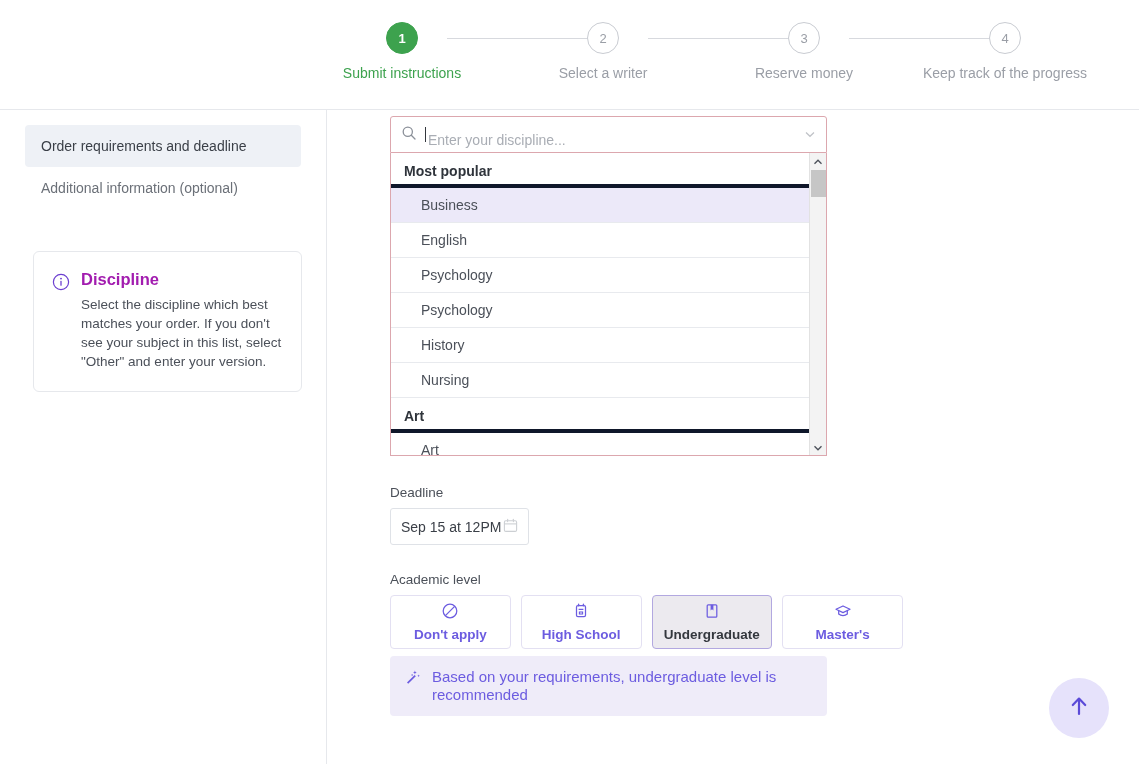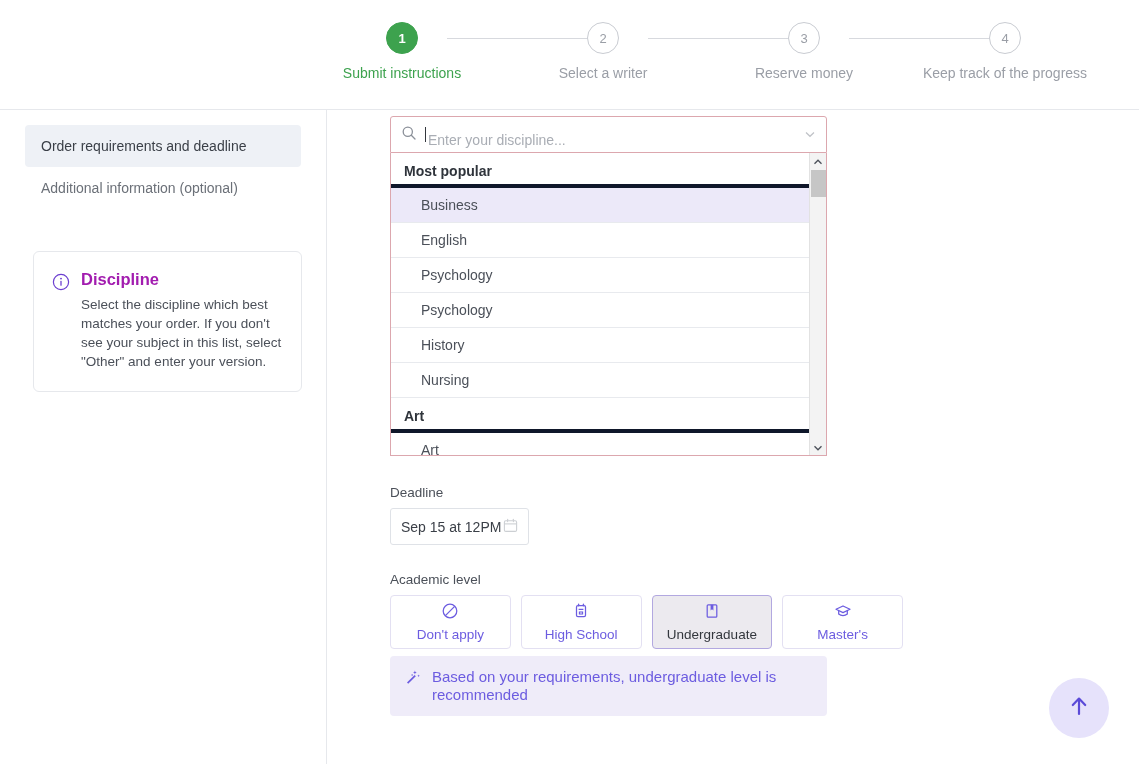--- a/index.html
+++ b/index.html
@@ -245,20 +245,21 @@
     border: 1px solid #e3e0f2;
     border-radius: 4px;
     background: #ffffff;
     display: flex;
     flex-direction: column;
     align-items: center;
     justify-content: center;
     gap: 3px;
     cursor: pointer;
     padding: 0 4px;
+    font-weight: bold;
   }
   .level-opt .lv-label {
     font-size: 13.5px;
     color: #6c5ce0;
     white-space: nowrap;
   }
   .level-opt.selected {
     background: #eceaef;
     border-color: #b2a8e0;
   }

